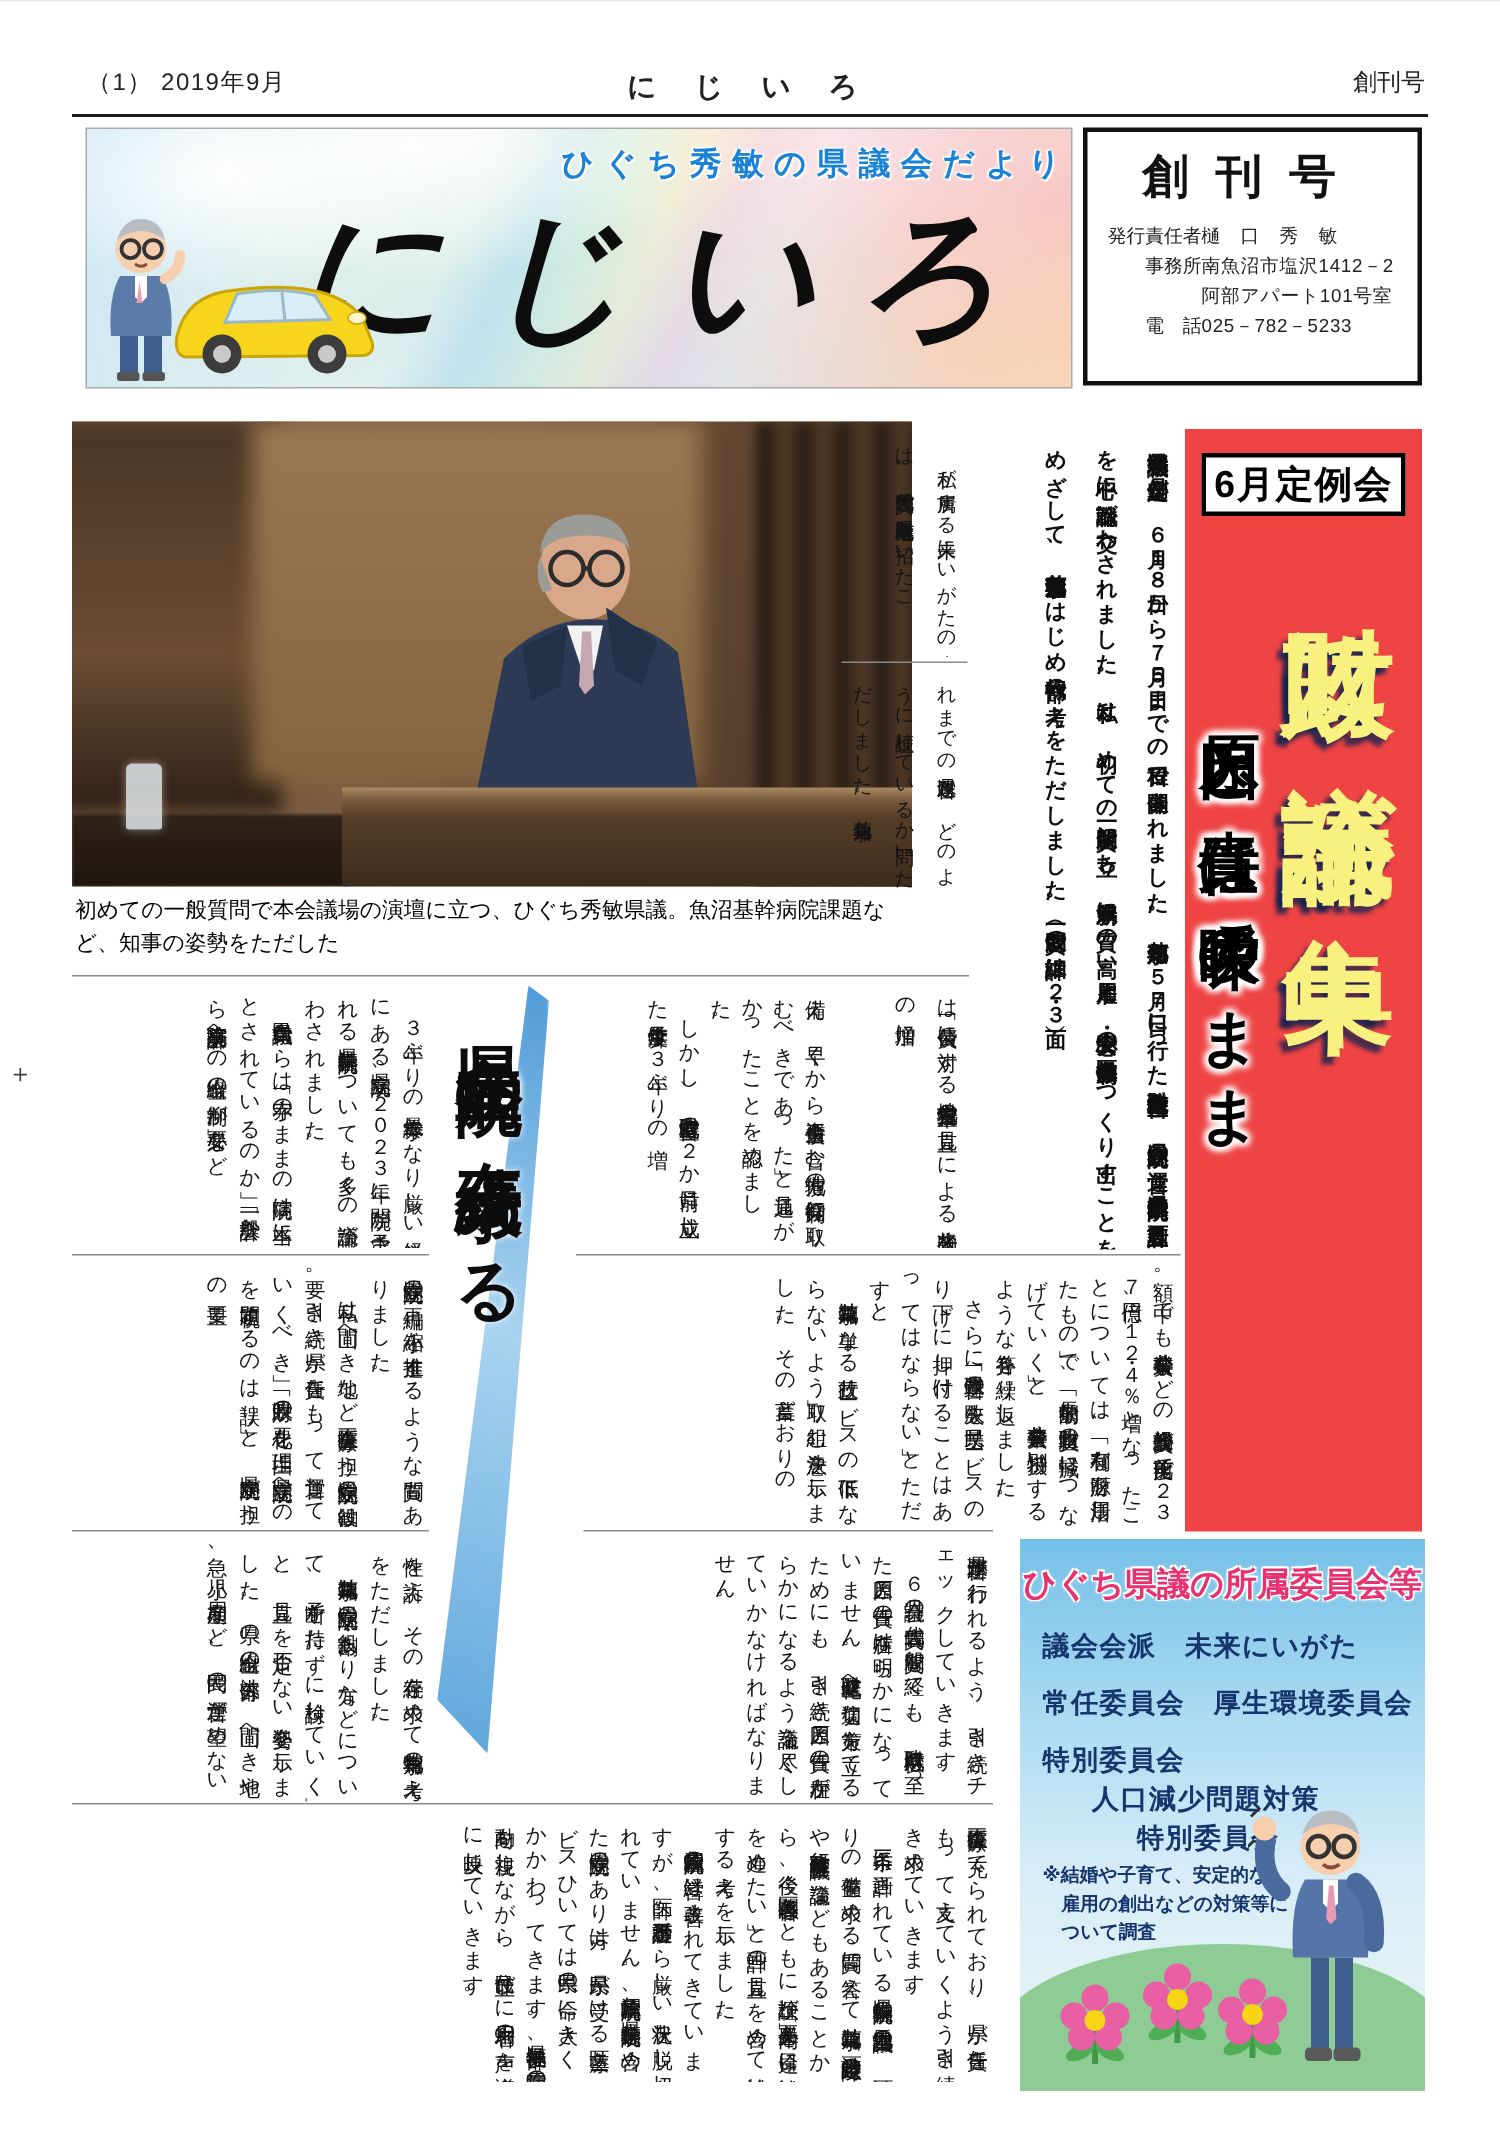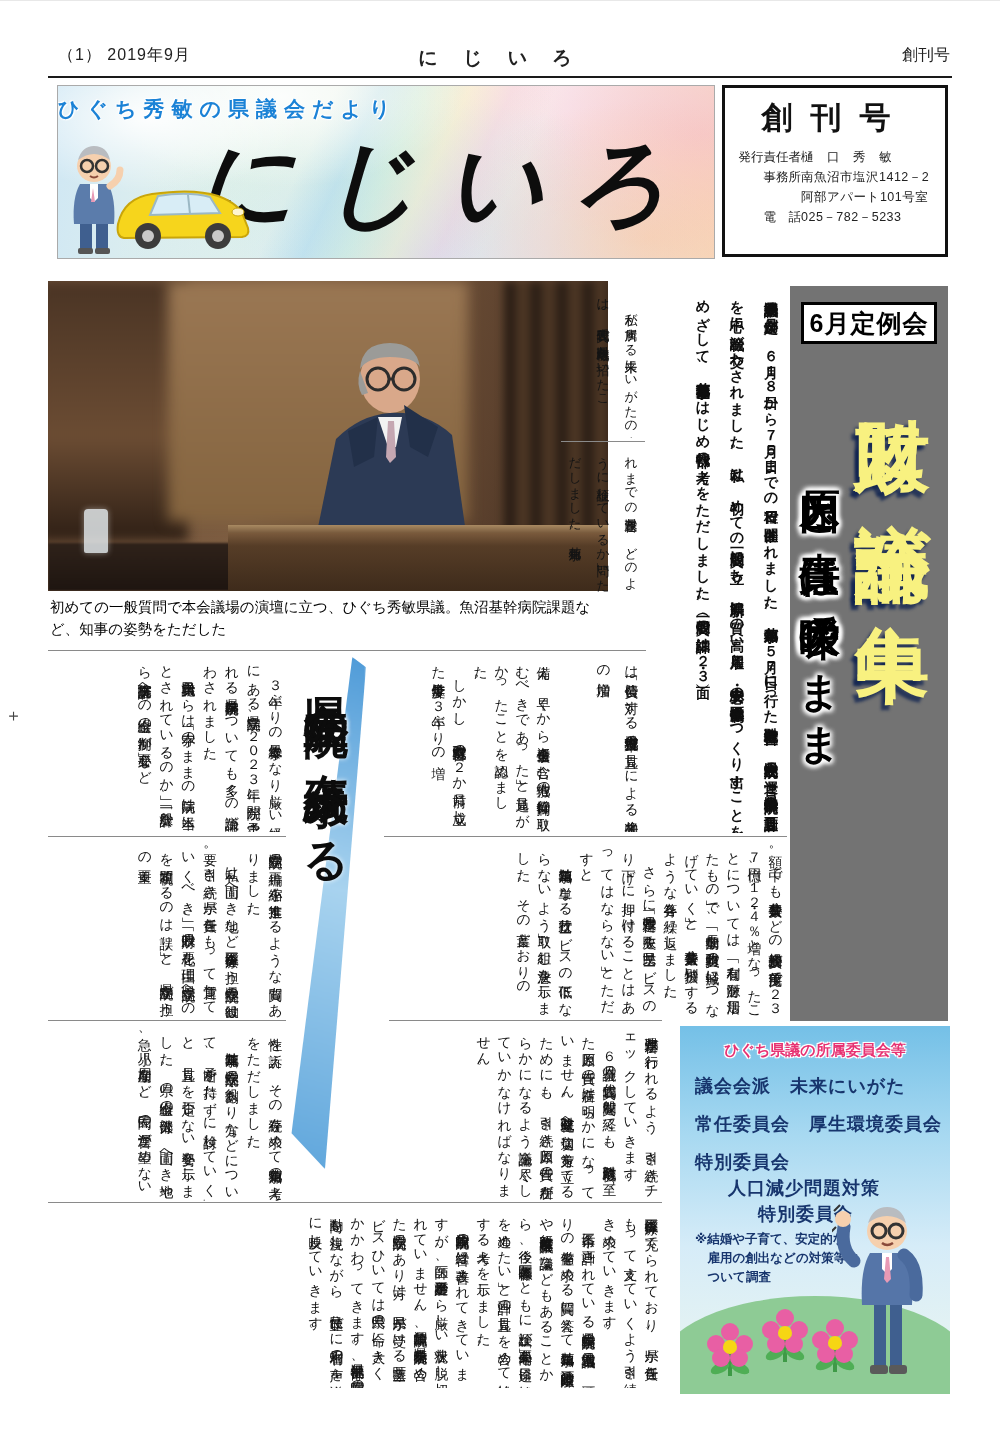--- a/index.html
+++ b/index.html
@@ -15,21 +15,21 @@
   .mast{position:absolute;top:84px;left:57px;width:656px;height:172px;border:1px solid #aaa;overflow:hidden;
     background:
       radial-gradient(ellipse 220px 110px at 14% 18%, rgba(255,255,255,.95), rgba(255,255,255,0) 70%),
       radial-gradient(ellipse 260px 130px at 34% 6%, rgba(255,255,255,.9), rgba(255,255,255,0) 70%),
       linear-gradient(115deg, rgba(255,255,255,0) 38%, rgba(130,200,235,.30) 44%, rgba(180,230,200,.30) 50%, rgba(250,230,170,.30) 56%, rgba(245,185,205,.30) 62%, rgba(255,255,255,0) 68%),
       radial-gradient(ellipse 300px 190px at 90% 88%, rgba(250,198,158,.55), rgba(255,255,255,0) 72%),
       radial-gradient(ellipse 280px 170px at 98% 28%, rgba(246,178,200,.5), rgba(255,255,255,0) 72%),
       radial-gradient(ellipse 420px 220px at 55% 98%, rgba(185,222,248,.55), rgba(255,255,255,0) 72%),
       radial-gradient(ellipse 300px 160px at 46% 42%, rgba(214,240,220,.5), rgba(255,255,255,0) 75%),
       linear-gradient(100deg,#cfe7f4 0%,#e6f3ea 30%,#fdf6ee 55%,#f9e8ec 75%,#f6ddc6 100%);}
-  .mast-tagline{position:absolute;top:9px;left:0;right:0;text-align:left;font-size:21px;font-weight:bold;color:#1b82d6;letter-spacing:7px;
+  .mast-tagline{position:absolute;top:9px;left:0;right:0;text-align:right;font-size:21px;font-weight:bold;color:#1b82d6;letter-spacing:7px;
      text-shadow:0 0 3px #fff,0 0 3px #fff,1px 1px 0 #fff,-1px -1px 0 #fff;}
   .mast-title{position:absolute;top:34px;left:130px;right:10px;text-align:center;font-family:"Liberation Serif","DejaVu Serif",serif;
      font-style:italic;font-weight:bold;font-size:96px;letter-spacing:26px;color:#0d0d0d;}
   .mast-illust{position:absolute;left:8px;bottom:2px;width:230px;height:120px;}
   
   .issuebox{position:absolute;top:84px;left:722px;width:226px;height:172px;border:3px solid #111;box-sizing:border-box;padding:7px 10px 0 10px;}
   .issue-title{font-size:31px;font-weight:bold;letter-spacing:18px;text-align:center;margin:2px 0 8px 0;white-space:nowrap;}
   .issue-row{display:flex;font-size:12.5px;line-height:1.6;color:#222;}
   .issue-row .lab{width:66px;flex:none;text-align:right;}
   .issue-row .val{flex:1;letter-spacing:.5px;}
@@ -41,21 +41,21 @@
   .ph-left{left:-10px;top:0;width:150px;height:260px;background:linear-gradient(180deg,#4a3424,#6b4c33 60%,#2e1f15);filter:blur(6px);}
   .ph-slats{right:-6px;top:0;width:110px;height:320px;background:repeating-linear-gradient(90deg,#2c1f16 0 12px,#4c3624 12px 26px);filter:blur(4px);}
   .ph-podium{left:180px;top:252px;width:380px;height:58px;background:linear-gradient(180deg,#7a5a3c 0%,#563d27 22%,#3e2b1b 100%);}
   .ph-podium-rail{left:180px;top:244px;width:380px;height:10px;background:linear-gradient(180deg,#a98a62,#6b4e33);}
   .ph-desk{left:0;top:262px;width:185px;height:48px;background:linear-gradient(180deg,#2f221a,#1e1510);filter:blur(1px);}
   .ph-glass{left:36px;top:228px;width:24px;height:44px;background:rgba(235,242,246,.8);border-radius:4px 4px 2px 2px;box-shadow:0 0 6px rgba(255,255,255,.4);}
   .ph-speaker{left:230px;top:28px;width:220px;height:260px;}
   
   .caption{position:absolute;left:50px;top:595px;width:556px;font-size:14.5px;line-height:22px;color:#000000;}
   
-  .bluebox{position:absolute;left:790px;top:285px;width:158px;height:735px;background:#737373;}
+  .bluebox{position:absolute;left:790px;top:285px;width:158px;height:735px;background:#ef4444;}
   .badge{position:absolute;left:11px;top:16px;width:136px;height:42px;background:#fff;border:3px solid #000;box-sizing:border-box;
      font-size:25px;font-weight:bold;text-align:center;line-height:36px;letter-spacing:1px;color:#000;}
   .big-head{position:absolute;right:5px;top:72px;height:660px;writing-mode:vertical-rl;font-size:75px;font-weight:bold;
      color:#f8f180;letter-spacing:6px;text-shadow:-4px 5px 3px rgba(15,35,80,.75);font-family:"Liberation Sans","DejaVu Sans",sans-serif;}
   .sub-head{position:absolute;left:3px;top:172px;height:565px;writing-mode:vertical-rl;font-size:41px;font-weight:bold;color:#000;
      font-family:"Liberation Serif","DejaVu Serif",serif;letter-spacing:5px;
      text-shadow:0 0 4px #fff,0 0 6px #fff,2px 2px 5px #fff,-2px -2px 5px #fff,2px -2px 5px #fff,-2px 2px 5px #fff;}
   
   .vb{position:absolute;writing-mode:vertical-rl;white-space:pre-wrap;overflow:hidden;
       font-family:"Liberation Serif","DejaVu Serif",serif;color:#141414;letter-spacing:.5px;}
@@ -65,21 +65,21 @@
   .hosp-ribbon{position:absolute;left:2px;top:0;width:76px;height:512px;filter:blur(1px);
      background:linear-gradient(195deg,#4f9bd8 0%,#a8d3ef 45%,#5fa6dc 100%);
      clip-path:polygon(82% 0%, 100% 2%, 46% 100%, 2% 93%);}
   .hosp-head{position:absolute;right:12px;top:4px;height:508px;writing-mode:vertical-rl;font-size:45px;font-weight:bold;color:#0c0c0c;
      letter-spacing:5px;font-family:"Liberation Sans","DejaVu Sans",sans-serif;text-shadow:0 0 5px rgba(255,255,255,.9);}
   
   .rule{position:absolute;height:1px;background:#8a8a8a;}
   
   .combox{position:absolute;left:680px;top:1025px;width:270px;height:368px;overflow:hidden;
      background:linear-gradient(180deg,#74c0e7 0%,#a8d9f1 30%,#d6ecf8 60%,#ecf6f0 100%);}
-  .com-title{margin-top:15px;text-align:center;font-size:15px;font-weight:bold;color:#e73272;letter-spacing:0px;
+  .com-title{margin-top:15px;text-align:center;font-size:22px;font-weight:bold;color:#e73272;letter-spacing:0px;
      text-shadow:0 0 3px #fff,1px 1px 0 #fff,-1px -1px 0 #fff,1px -1px 0 #fff,-1px 1px 0 #fff;}
   .com-line{margin:14px 0 0 15px;font-size:18px;font-weight:bold;color:#17356d;letter-spacing:1px;}
   .com-note{margin:4px 0 0 15px;font-size:12.5px;font-weight:bold;color:#17356d;line-height:1.5;white-space:pre-wrap;}
   .com-ind1{margin-left:48px;margin-top:2px;}
   .com-ind2{margin-left:78px;margin-top:2px;}
   .com-grass{position:absolute;left:-20px;bottom:-42px;width:310px;height:140px;background:#8ecb95;border-radius:50%;}
   .com-man{position:absolute;right:8px;bottom:8px;width:110px;height:185px;}
   .com-flowers{position:absolute;left:22px;bottom:12px;width:160px;height:90px;}
   .reg-mark{position:absolute;left:5px;top:703px;font-size:17px;color:#444;}
 </style>

